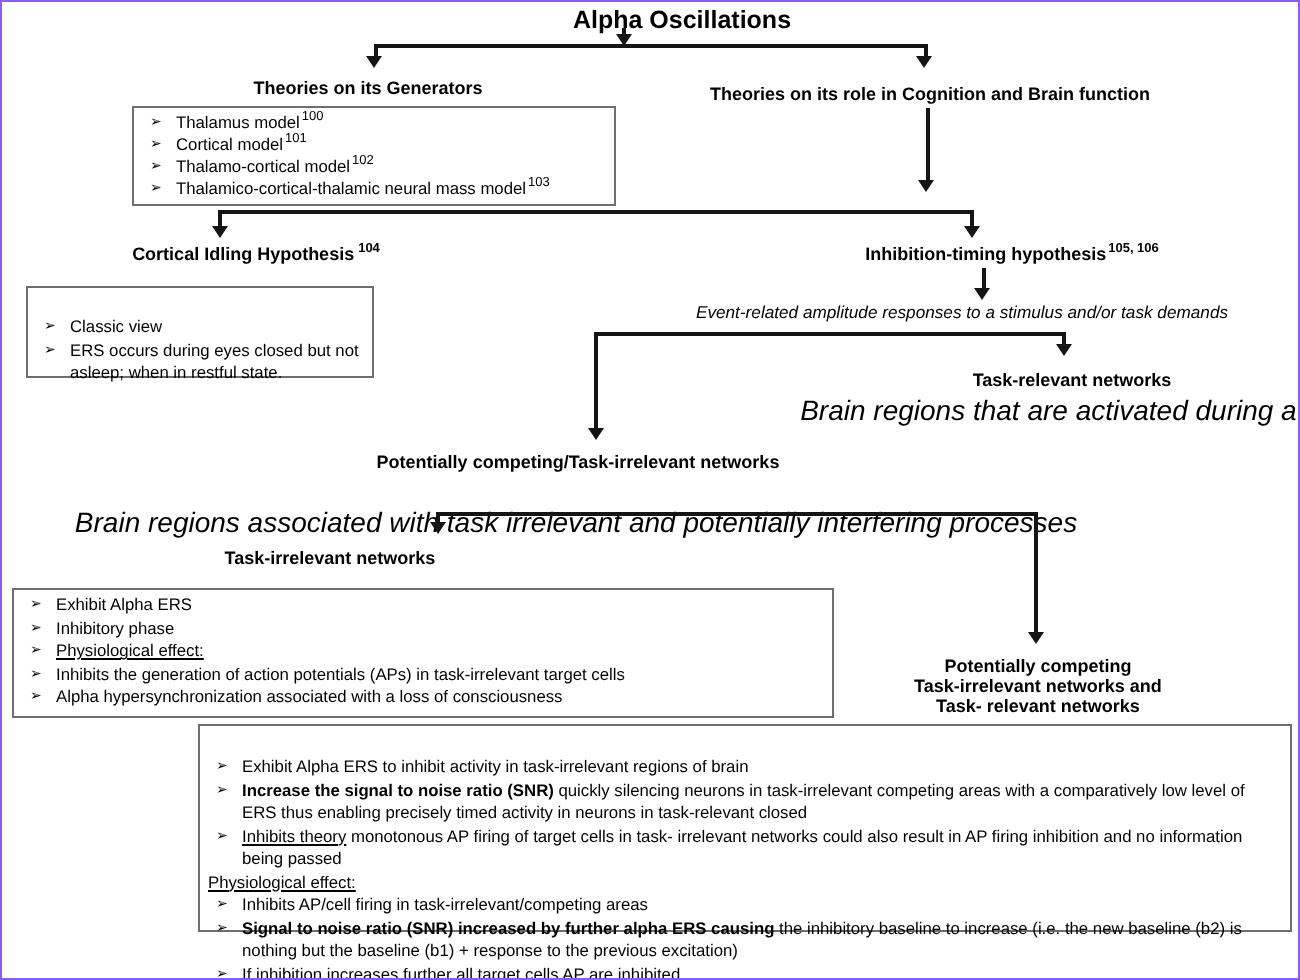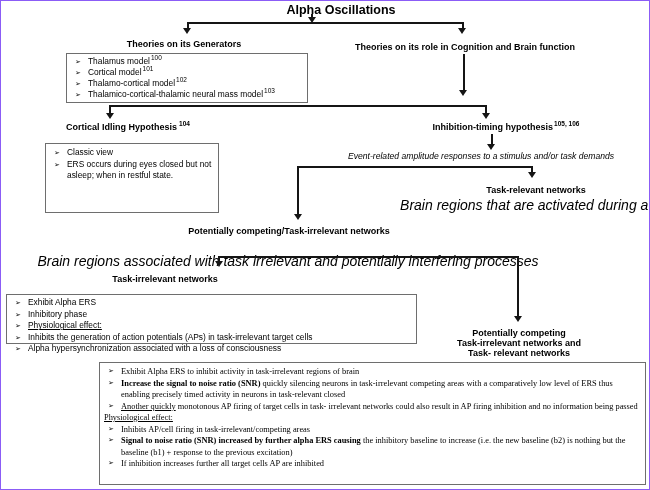--- a/index.html
+++ b/index.html
@@ -64,21 +64,21 @@
   <div class="vl" style="left:462px;top:53px;height:37px;"></div>
   <div class="ah" style="left:458px;top:89px;"></div>
 
   <div class="hl" style="left:108px;top:104px;width:378px;"></div>
   <div class="vl" style="left:108px;top:105px;height:8px;"></div>
   <div class="ah" style="left:105px;top:112px;"></div>
   <div class="vl" style="left:484px;top:105px;height:8px;"></div>
   <div class="ah" style="left:481px;top:112px;"></div>
 
   <div class="h" style="left:127px;top:121px;"><span>Cortical Idling Hypothesis</span><sup style="margin-left:2px;">104</sup></div>
-  <div class="box" style="left:44px;top:142px;width:174px;height:70px;line-height:11.5px;padding-top:3px;">
+  <div class="box" style="left:12px;top:142px;width:174px;height:46px;line-height:11.5px;padding-top:14px;">
       <div class="li">
         <span class="blt">➢</span>
         <span class="litxt"><span>Classic view</span></span>
       </div>
       <div class="li">
         <span class="blt">➢</span>
         <span class="litxt"><span>ERS occurs during eyes closed but not asleep; when in restful state.</span></span>
       </div>
     </div>
 
@@ -100,21 +100,21 @@
   <div class="h" style="left:288px;top:225px;">Potentially competing/Task-irrelevant networks</div>
   <div class="note" style="left:287px;top:252px;font-size:14px;">Brain regions associated with task irrelevant and potentially interfering processes</div>
 
   <div class="hl" style="left:217px;top:255px;width:301px;"></div>
   <div class="vl" style="left:217px;top:256px;height:5px;"></div>
   <div class="ah" style="left:214px;top:260px;"></div>
   <div class="vl" style="left:516px;top:256px;height:60px;"></div>
   <div class="ah" style="left:513px;top:315px;"></div>
 
   <div class="h" style="left:164px;top:273px;">Task-irrelevant networks</div>
-  <div class="box" style="left:5px;top:293px;width:411px;height:50px;line-height:11.6px;">
+  <div class="box" style="left:5px;top:293px;width:411px;height:65px;line-height:11.6px;">
       <div class="li">
         <span class="blt">➢</span>
         <span class="litxt"><span>Exhibit Alpha ERS</span></span>
       </div>
       <div class="li">
         <span class="blt">➢</span>
         <span class="litxt"><span>Inhibitory phase</span></span>
       </div>
       <div class="li">
         <span class="blt">➢</span>
@@ -129,32 +129,32 @@
         <span class="litxt"><span>Alpha hypersynchronization associated with a loss of consciousness</span></span>
       </div>
     </div>
 
   <div id="pc-heading">
     <div>Potentially competing</div>
     <div>Task-irrelevant networks and</div>
     <div>Task- relevant networks</div>
   </div>
 
-  <div class="box" style="left:98px;top:361px;width:547px;height:123px;line-height:11.5px;padding-top:3px;font-family:Liberation Serif, serif;">
+  <div class="box" style="left:98px;top:361px;width:547px;height:104px;line-height:11.5px;padding-top:15px;">
       <div class="li">
         <span class="blt">➢</span>
         <span class="litxt"><span>Exhibit Alpha ERS to inhibit activity in task-irrelevant regions of brain</span></span>
       </div>
       <div class="li">
         <span class="blt">➢</span>
         <span class="litxt"><span class="b">Increase the signal to noise ratio (SNR)</span><span> quickly silencing neurons in task-irrelevant competing areas with a comparatively low level of ERS thus enabling precisely timed activity in neurons in task-relevant closed</span></span>
       </div>
       <div class="li">
         <span class="blt">➢</span>
-        <span class="litxt"><span class="u">Another quickly</span><span> monotonous AP firing of target cells in task- irrelevant networks could also result in AP firing inhibition and no information being passed</span></span>
+        <span class="litxt"><span class="u">Inhibits theory</span><span> monotonous AP firing of target cells in task- irrelevant networks could also result in AP firing inhibition and no information being passed</span></span>
       </div>
       <div class="li nob">
         <span class="litxt"><span class="u">Physiological effect:</span></span>
       </div>
       <div class="li">
         <span class="blt">➢</span>
         <span class="litxt"><span>Inhibits AP/cell firing in task-irrelevant/competing areas</span></span>
       </div>
       <div class="li">
         <span class="blt">➢</span>

